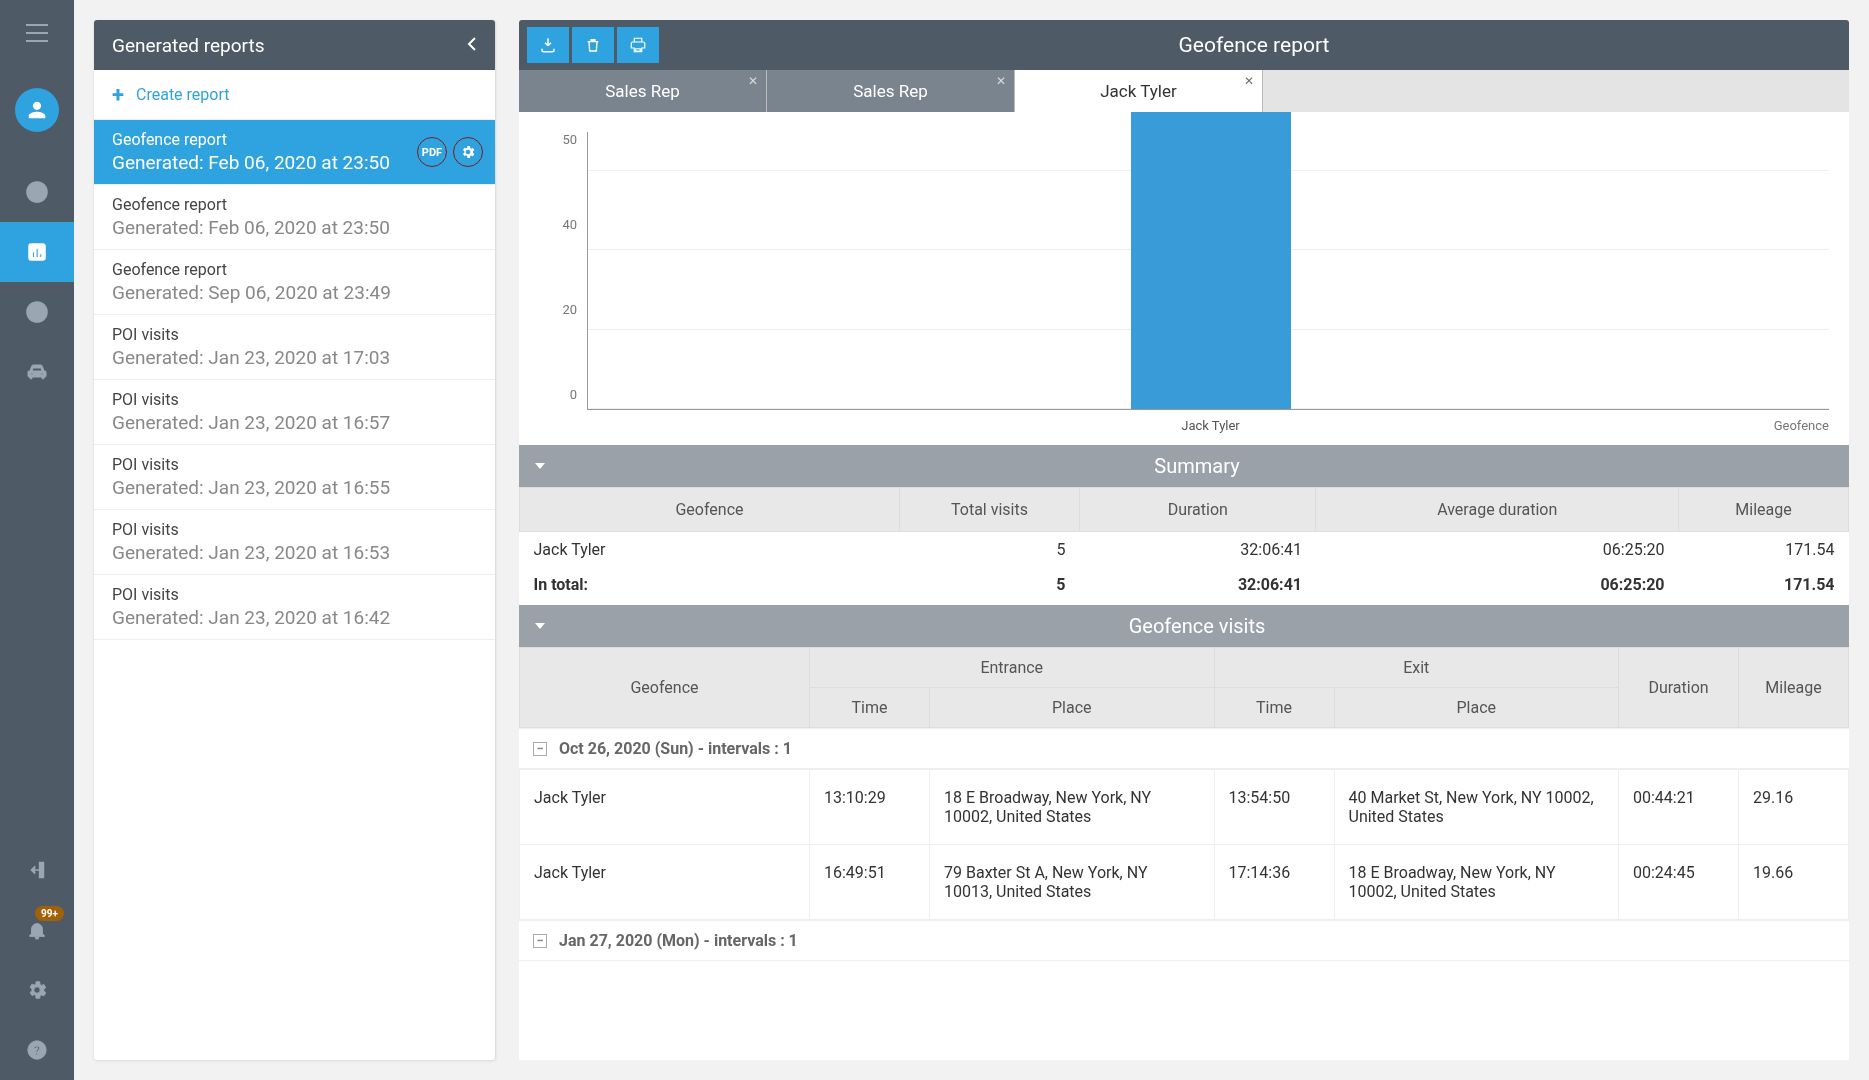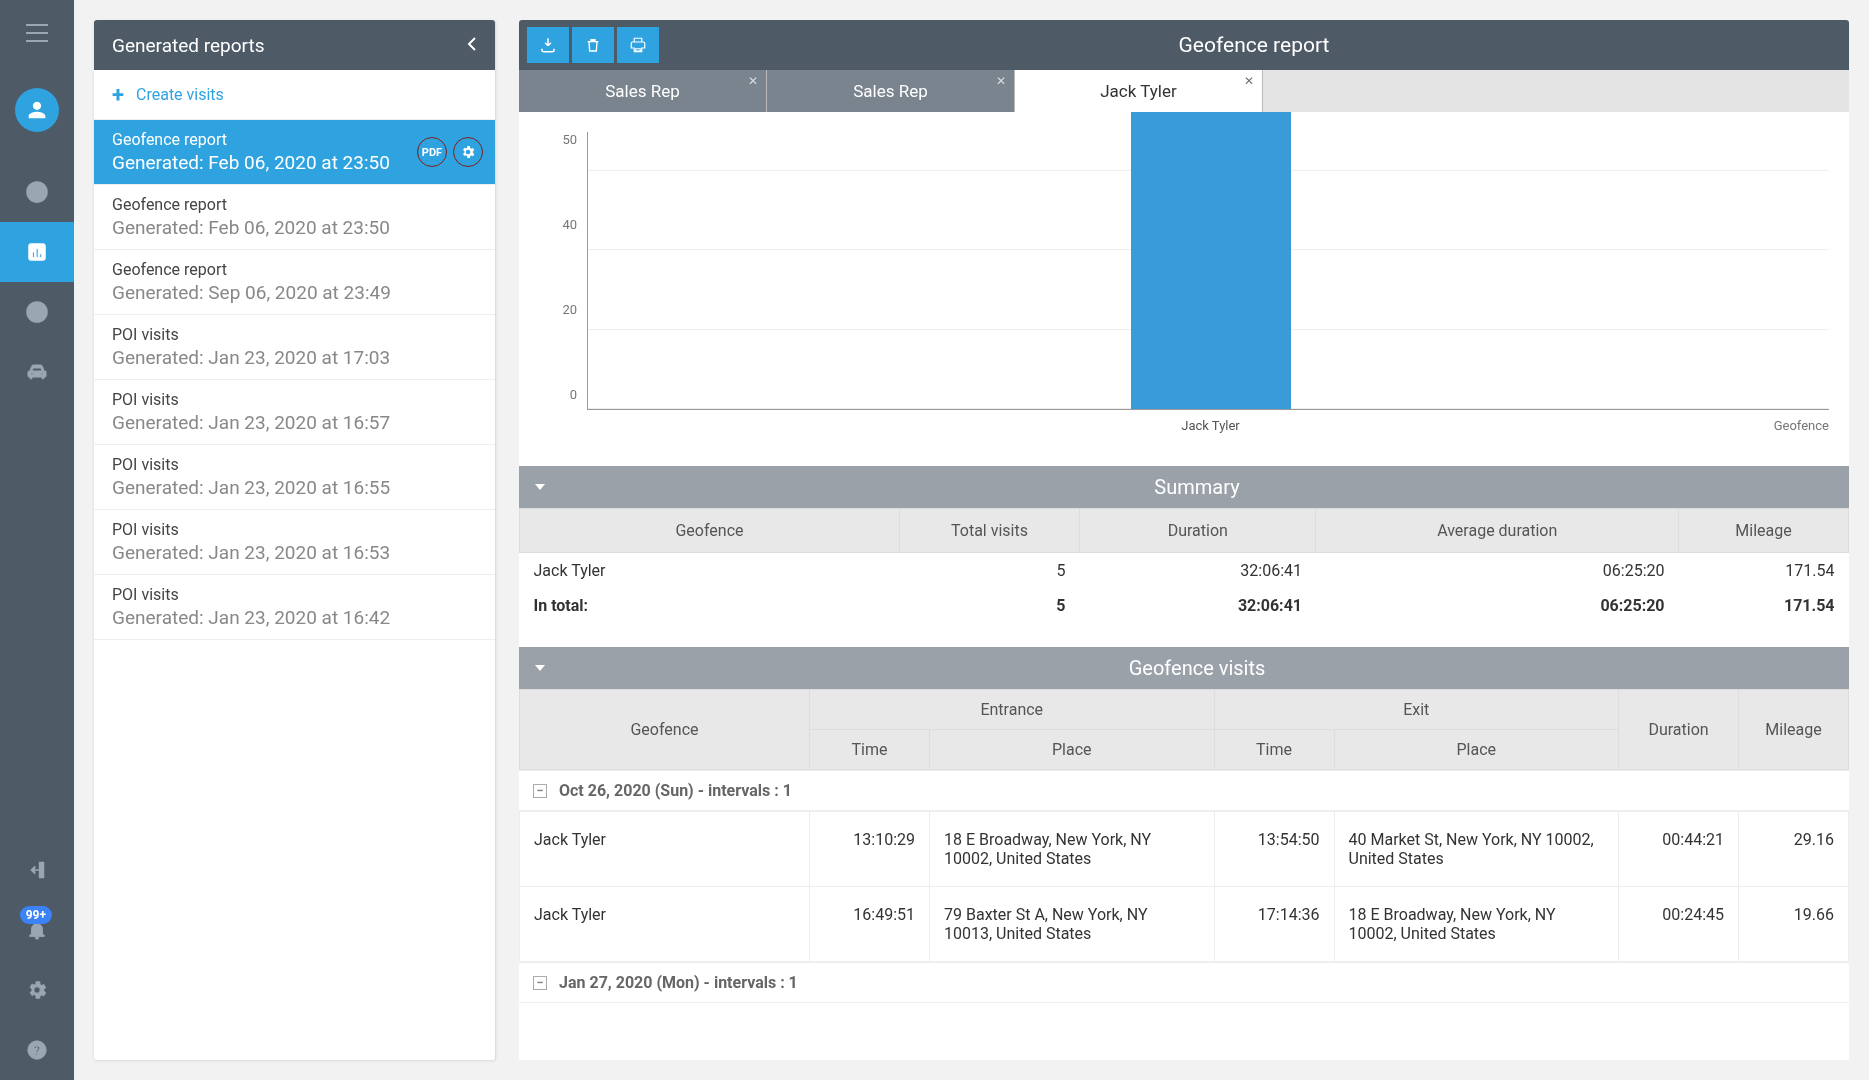--- a/index.html
+++ b/index.html
@@ -5,21 +5,21 @@
 *{box-sizing:border-box;margin:0;padding:0;font-family:-apple-system,BlinkMacSystemFont,"Segoe UI",Roboto,Arial,sans-serif}
 body{background:#f2f2f2;width:1869px;height:1080px;overflow:hidden;display:flex;transform-origin:top left}
 .rail{width:74px;background:#4e5a65;display:flex;flex-direction:column;align-items:center;padding-top:8px;color:#9aa6b2;flex-shrink:0}
 .rail .ham{width:100%;height:50px;display:flex;align-items:center;justify-content:center;cursor:pointer}
 .rail .user{width:44px;height:44px;border-radius:50%;background:#2fa2e0;margin:30px 0;display:flex;align-items:center;justify-content:center}
 .rail .user svg{fill:#fff}
 .rail .icon-btn{width:100%;height:60px;display:flex;align-items:center;justify-content:center;cursor:pointer;position:relative}
 .rail .icon-btn.active{background:#2fa2e0}
 .rail .icon-btn.active .ic{fill:#fff;stroke:#fff}
 .rail .spacer{flex:1}
-.rail .badge{position:absolute;top:6px;right:22px;background:#3b82f6;color:#fff;font-size:12px;font-weight:700;padding:2px 6px;border-radius:10px}
+.rail .badge{position:absolute;top:6px;right:10px;background:#a16207;color:#fff;font-size:10px;font-weight:700;padding:2px 6px;border-radius:10px}
 .rail .ic{fill:#9aa6b2;stroke:#9aa6b2}
 
 .reports{width:402px;background:#fff;flex-shrink:0;border-right:1px solid #ddd;margin:20px 3px 20px 20px;border-radius:3px;display:flex;flex-direction:column;box-shadow:0 1px 3px rgba(0,0,0,0.1)}
 .reports-header{background:#4e5a65;color:#fff;height:50px;display:flex;align-items:center;padding:0 18px;font-size:19px;border-radius:3px 3px 0 0}
 .reports-header .collapse{margin-left:auto;cursor:pointer}
 .create-btn{height:50px;display:flex;align-items:center;padding:0 18px;color:#2fa2e0;font-size:16px;cursor:pointer;border-bottom:1px solid #eee}
 .create-btn .plus{font-size:22px;font-weight:700;margin-right:12px}
 .report-list{flex:1;overflow:auto}
 .report-item{padding:10px 18px;border-bottom:1px solid #eee;cursor:pointer;position:relative}
 .report-item .title{font-size:16px;color:#444}
@@ -45,37 +45,37 @@
 .body{background:#fff;flex:1;overflow:auto;padding:0}
 
 .chart-wrap{height:330px;padding:12px 20px 4px 20px;display:flex;position:relative}
 .y-axis{width:48px;display:flex;flex-direction:column;justify-content:space-between;align-items:flex-end;padding-right:10px;font-size:13px;color:#777;height:270px;margin-top:8px}
 .plot{flex:1;position:relative;height:278px;border-left:1px solid #999;border-bottom:1px solid #999;margin-top:8px}
 .grid-line{position:absolute;left:0;right:0;height:1px;background:#eee}
 .bar{position:absolute;bottom:0;background:#3a9bd9;width:160px}
 .x-label{position:absolute;font-size:13px;color:#555;bottom:-24px;transform:translateX(-50%)}
 .axis-title{position:absolute;right:0;bottom:-24px;font-size:13px;color:#777}
 
-.section-head{background:#9aa1a9;color:#fff;height:42px;display:flex;align-items:center;padding:0 14px;font-size:20px;margin-top:24px}
+.section-head{background:#9aa1a9;color:#fff;height:42px;display:flex;align-items:center;padding:0 14px;font-size:20px;margin-top:3px}
 .section-head .caret{margin-right:12px;cursor:pointer}
 .section-head .sh-title{flex:1;text-align:center}
 
 table.summary{width:100%;border-collapse:collapse}
 table.summary th{background:#e8e8e8;font-weight:400;color:#555;padding:12px 10px;font-size:16px;border:1px solid #ddd}
 table.summary td{padding:8px 14px;font-size:16px;color:#333;border:none;text-align:right}
 table.summary td:first-child{text-align:left}
 table.summary tr.bold td{font-weight:700}
 
 table.visits{width:100%;border-collapse:collapse}
 table.visits th{background:#e8e8e8;font-weight:400;color:#555;padding:10px;font-size:16px;border:1px solid #ddd;text-align:center}
 table.visits td{padding:18px 14px;font-size:16px;color:#333;border:1px solid #eee;vertical-align:top}
 .group-row{background:#fff;padding:10px 14px;font-size:16px;color:#666;font-weight:700;display:flex;align-items:center;border-bottom:1px solid #eee;border-top:1px solid #eee}
 .group-row .exp{width:14px;height:14px;border:1px solid #aaa;display:inline-flex;align-items:center;justify-content:center;margin-right:12px;font-size:13px;line-height:1;color:#888;cursor:pointer}
 
-.num{text-align:right}
+.num{text-align:left}
 </style>
 </head>
 <body>
 
 <div class="rail">
   <div class="ham">
     <svg width="22" height="18" viewBox="0 0 22 18">
         <rect width="22" height="2" fill="#9aa6b2"></rect>
         <rect y="8" width="22" height="2" fill="#9aa6b2"></rect>
         <rect y="16" width="22" height="2" fill="#9aa6b2"></rect>
@@ -138,21 +138,21 @@
 
 <div class="reports">
   <div class="reports-header">
     <span>Generated reports</span>
     <span class="collapse"><svg width="10" height="16" viewBox="0 0 10 16">
           <path d="M8 2L2 8l6 6" stroke="#fff" stroke-width="2" fill="none"></path>
         </svg></span>
   </div>
   <div class="create-btn">
     <span class="plus">+</span>
-    <span>Create visits</span>
+    <span>Create report</span>
   </div>
   <div class="report-list" id="report-list">
       <div class="report-item active">
         <div class="title">Geofence report</div>
         <div class="sub">Generated: Feb 06, 2020 at 23:50</div>
         <div class="ri-actions">
           <div class="circ">PDF</div>
           <div class="circ">
             <svg width="16" height="16" viewBox="0 0 24 24" fill="#fff">
               <path d="M19.4 13a7.5 7.5 0 000-2l2.1-1.6-2-3.4-2.5 1a7.4 7.4 0 00-1.7-1L15 3h-4l-.3 2.6a7.4 7.4 0 00-1.7 1l-2.5-1-2 3.4L6.6 11a7.5 7.5 0 000 2l-2.1 1.6 2 3.4 2.5-1a7.4 7.4 0 001.7 1L11 21h4l.3-2.6a7.4 7.4 0 001.7-1l2.5 1 2-3.4L19.4 13zM12 15.5A3.5 3.5 0 1112 8.5a3.5 3.5 0 010 7z"></path>

